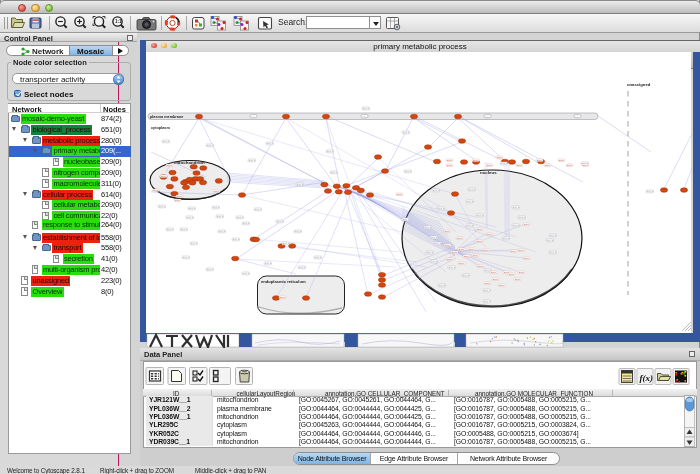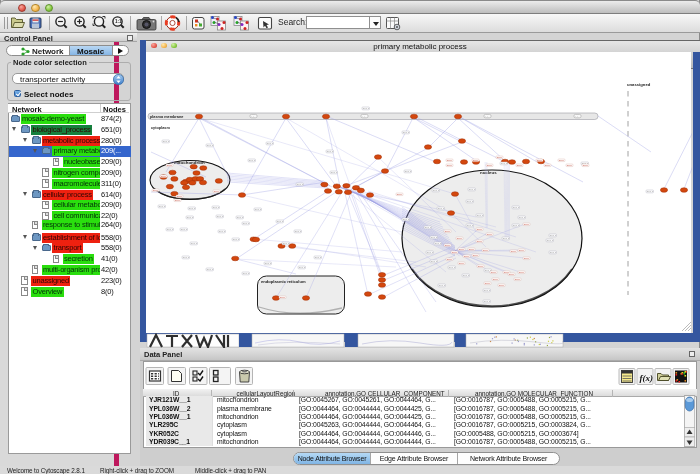--- a/index.html
+++ b/index.html
@@ -12,21 +12,21 @@
 .tl.y { left:31px; background:radial-gradient(circle at 35% 30%, #ffe9b0, #f5b64e 60%, #c28a2e); border:0.5px solid #b3872f; }
 .tl.g { left:44.5px; background:radial-gradient(circle at 35% 30%, #d2f0a8, #88c940 60%, #5d9928); border:0.5px solid #5f942d; }
 .title { position:absolute; top:2px; left:0; width:700px; text-align:center; font-size:9px; color:#1a1a1a; }
 .toolbar { position:absolute; left:0; top:14px; width:700px; height:19px;
   background:linear-gradient(#f7f7f7,#dcdcdc); border-bottom:1px solid #9a9a9a; }
 .search-lab { position:absolute; left:278px; top:17px; font-size:8.5px; color:#222; }
 .search-box { position:absolute; left:306px; top:16px; width:64px; height:13px; background:#fff; border:1px solid #8f8f8f; }
 .search-dd { position:absolute; left:369px; top:16px; width:12px; height:13px; background:#fcfcfc; border:1px solid #8f8f8f; }
 .search-dd:after { content:""; position:absolute; left:2.5px; top:4.5px; border-left:3px solid transparent; border-right:3px solid transparent; border-top:4px solid #222; }
 
-.cpanel { position:absolute; left:0; top:33px; width:119px; height:433px; background:#d9d9d9; border-right:5px solid #be185d; }
+.cpanel { position:absolute; left:0; top:33px; width:119px; height:433px; background:#d9d9d9; border-right:1px solid #be185d; }
 .cphead { position:absolute; left:0; top:0; width:137px; height:9px; background:linear-gradient(#efefef,#cfcfcf); border-bottom:1px solid #a5a5a5; }
 .cphead span { position:absolute; left:4px; top:1px; font-size:7.5px; font-weight:bold; color:#222; }
 .cpfloat { position:absolute; right:4px; top:1.5px; width:6px; height:6px; border:1px solid #666; background:#eee; }
 .tabs { position:absolute; left:6px; top:12px; width:123px; height:11px; background:#fff; border:1px solid #8d8d8d; border-radius:5.5px; }
 .tab-mosaic { position:absolute; left:62px; top:0; width:44px; height:9px; background:linear-gradient(#b8d7f3,#85b5e5); border-left:1px solid #8d8d8d; border-right:1px solid #8d8d8d; }
 .tabs .net { position:absolute; left:25px; top:0.5px; font-size:8px; font-weight:bold; color:#222; }
 .tabs .mos { position:absolute; left:70px; top:0.5px; font-size:8px; font-weight:bold; color:#111; }
 .tabarrow { position:absolute; left:111px; top:2px; width:0; height:0; border-left:5px solid #111; border-top:3.2px solid transparent; border-bottom:3.2px solid transparent; }
 .gbox { position:absolute; left:7px; top:29px; width:124px; height:39px; border:1px solid #adadad; border-radius:3px; }
 .gbox-lab { position:absolute; left:11px; top:24.5px; font-size:7.5px; font-weight:bold; color:#222; background:#d9d9d9; padding:0 2px; }

